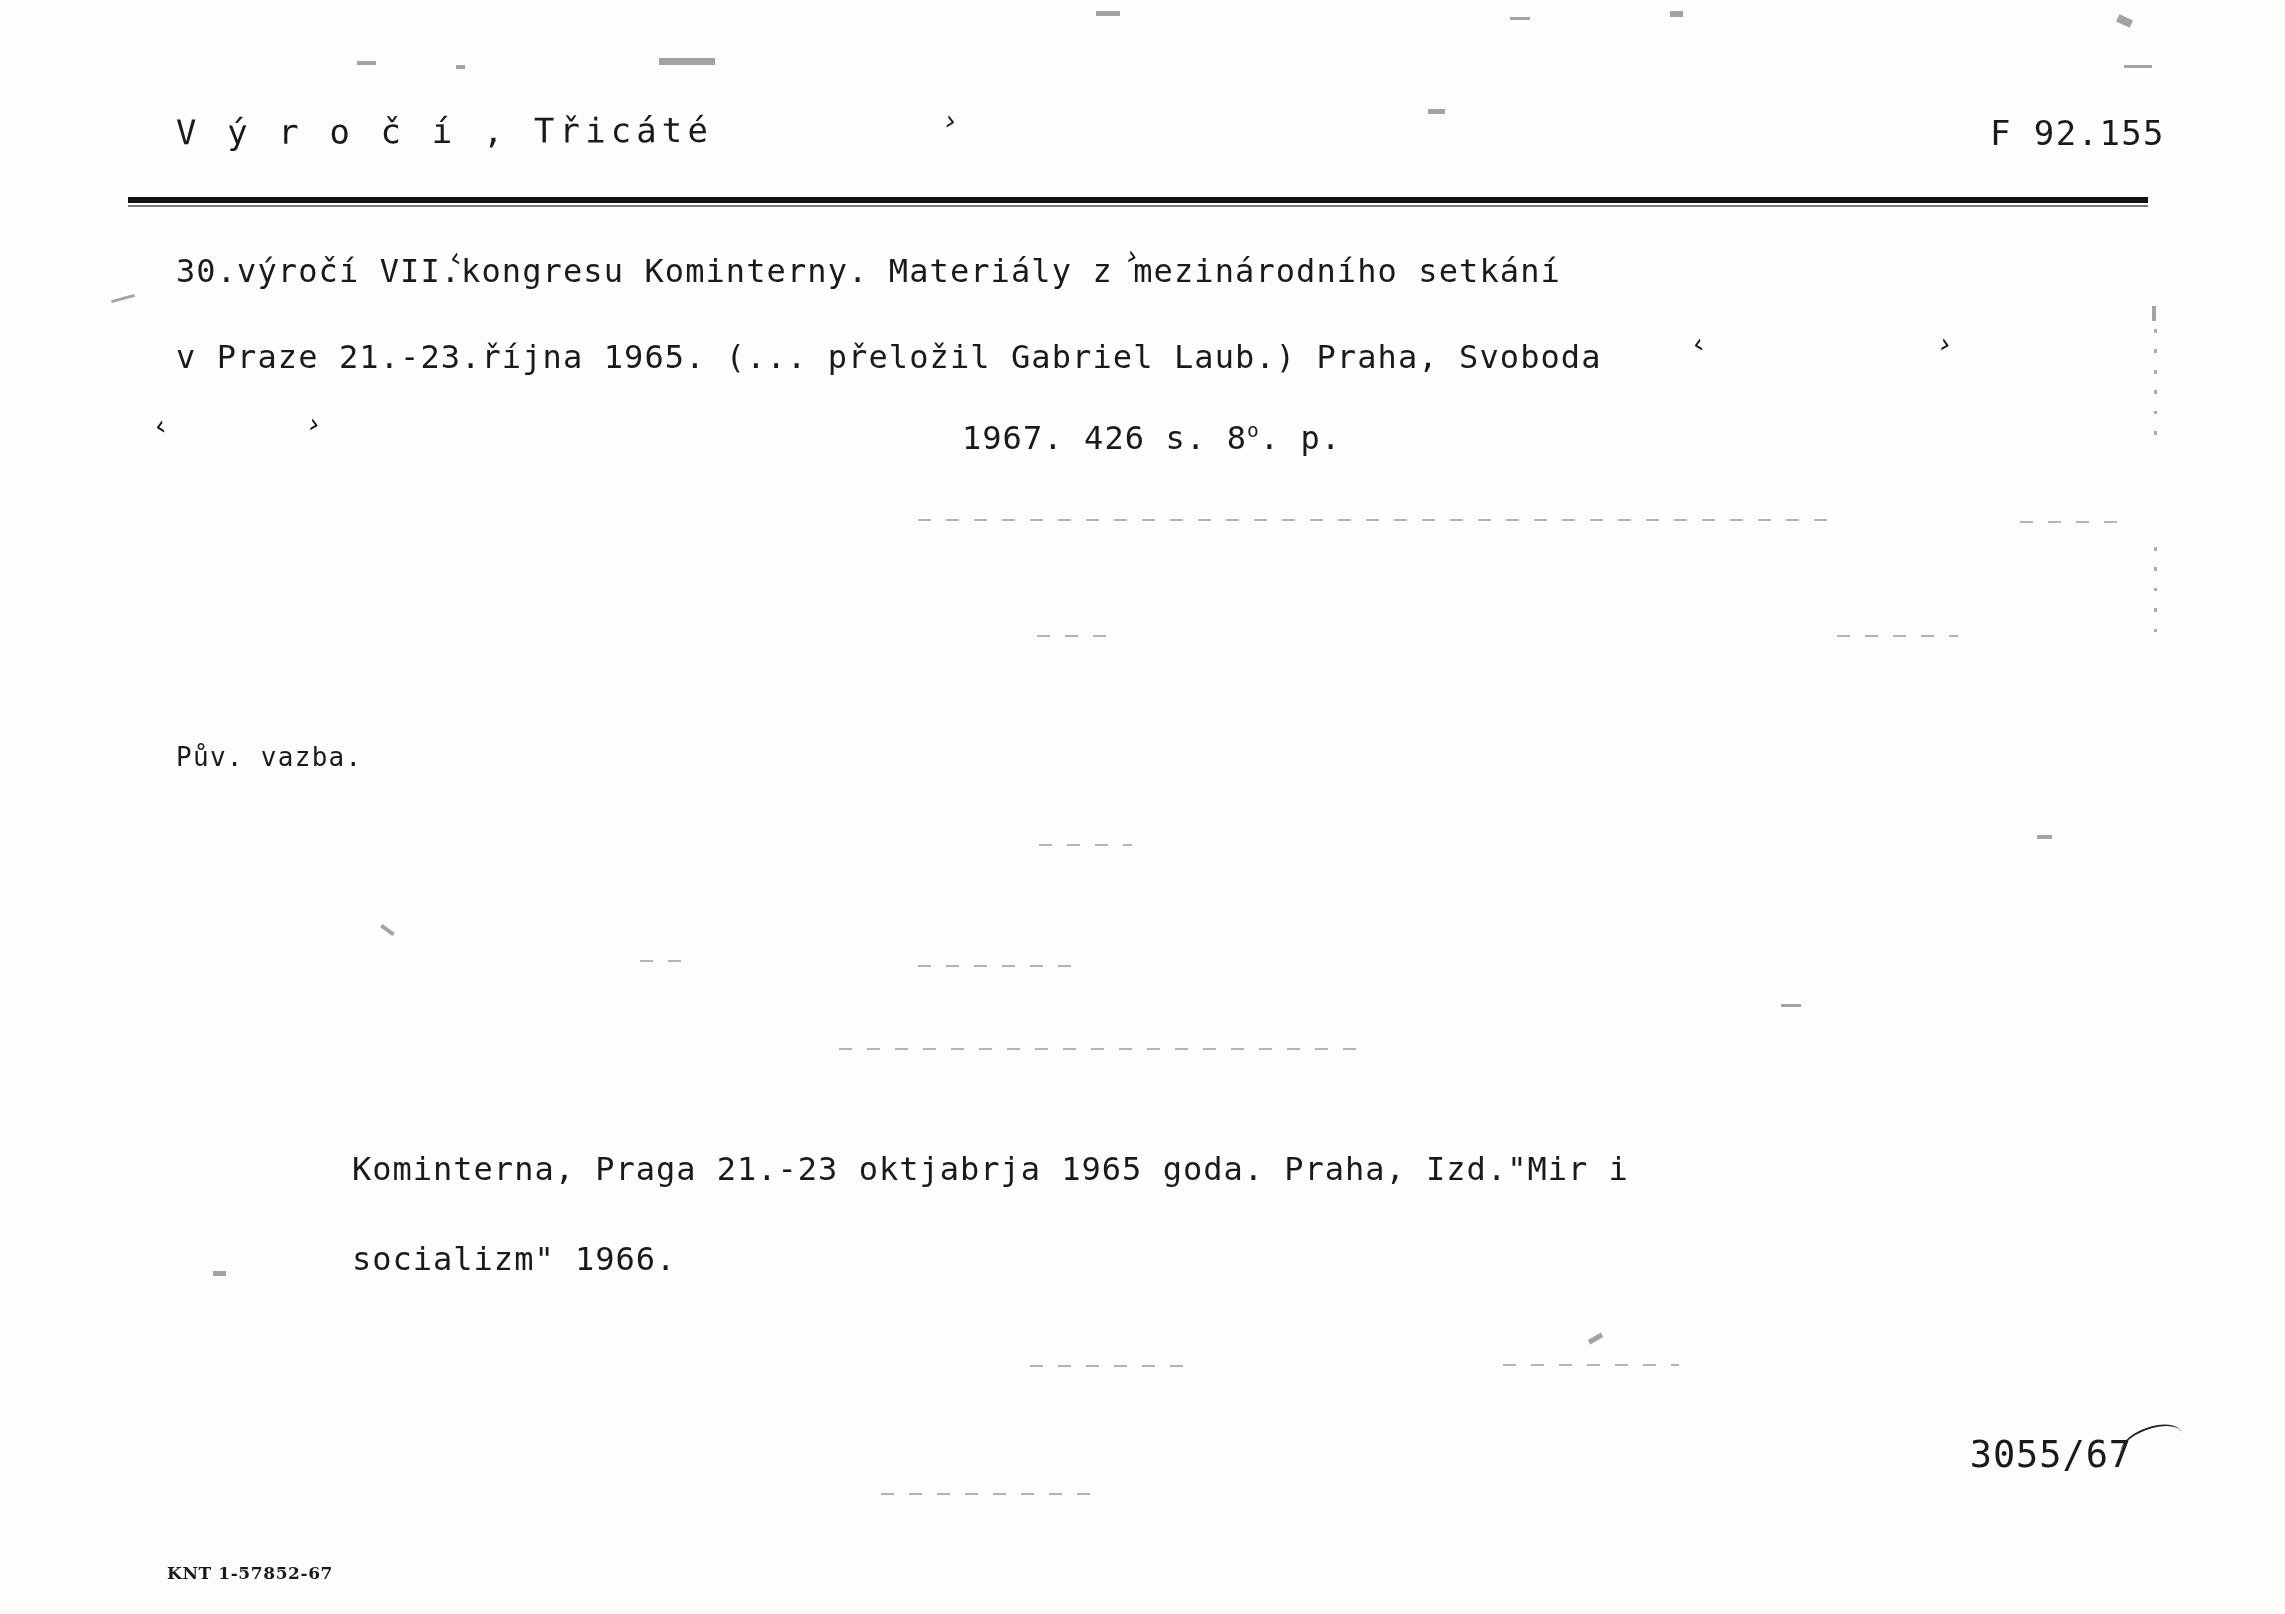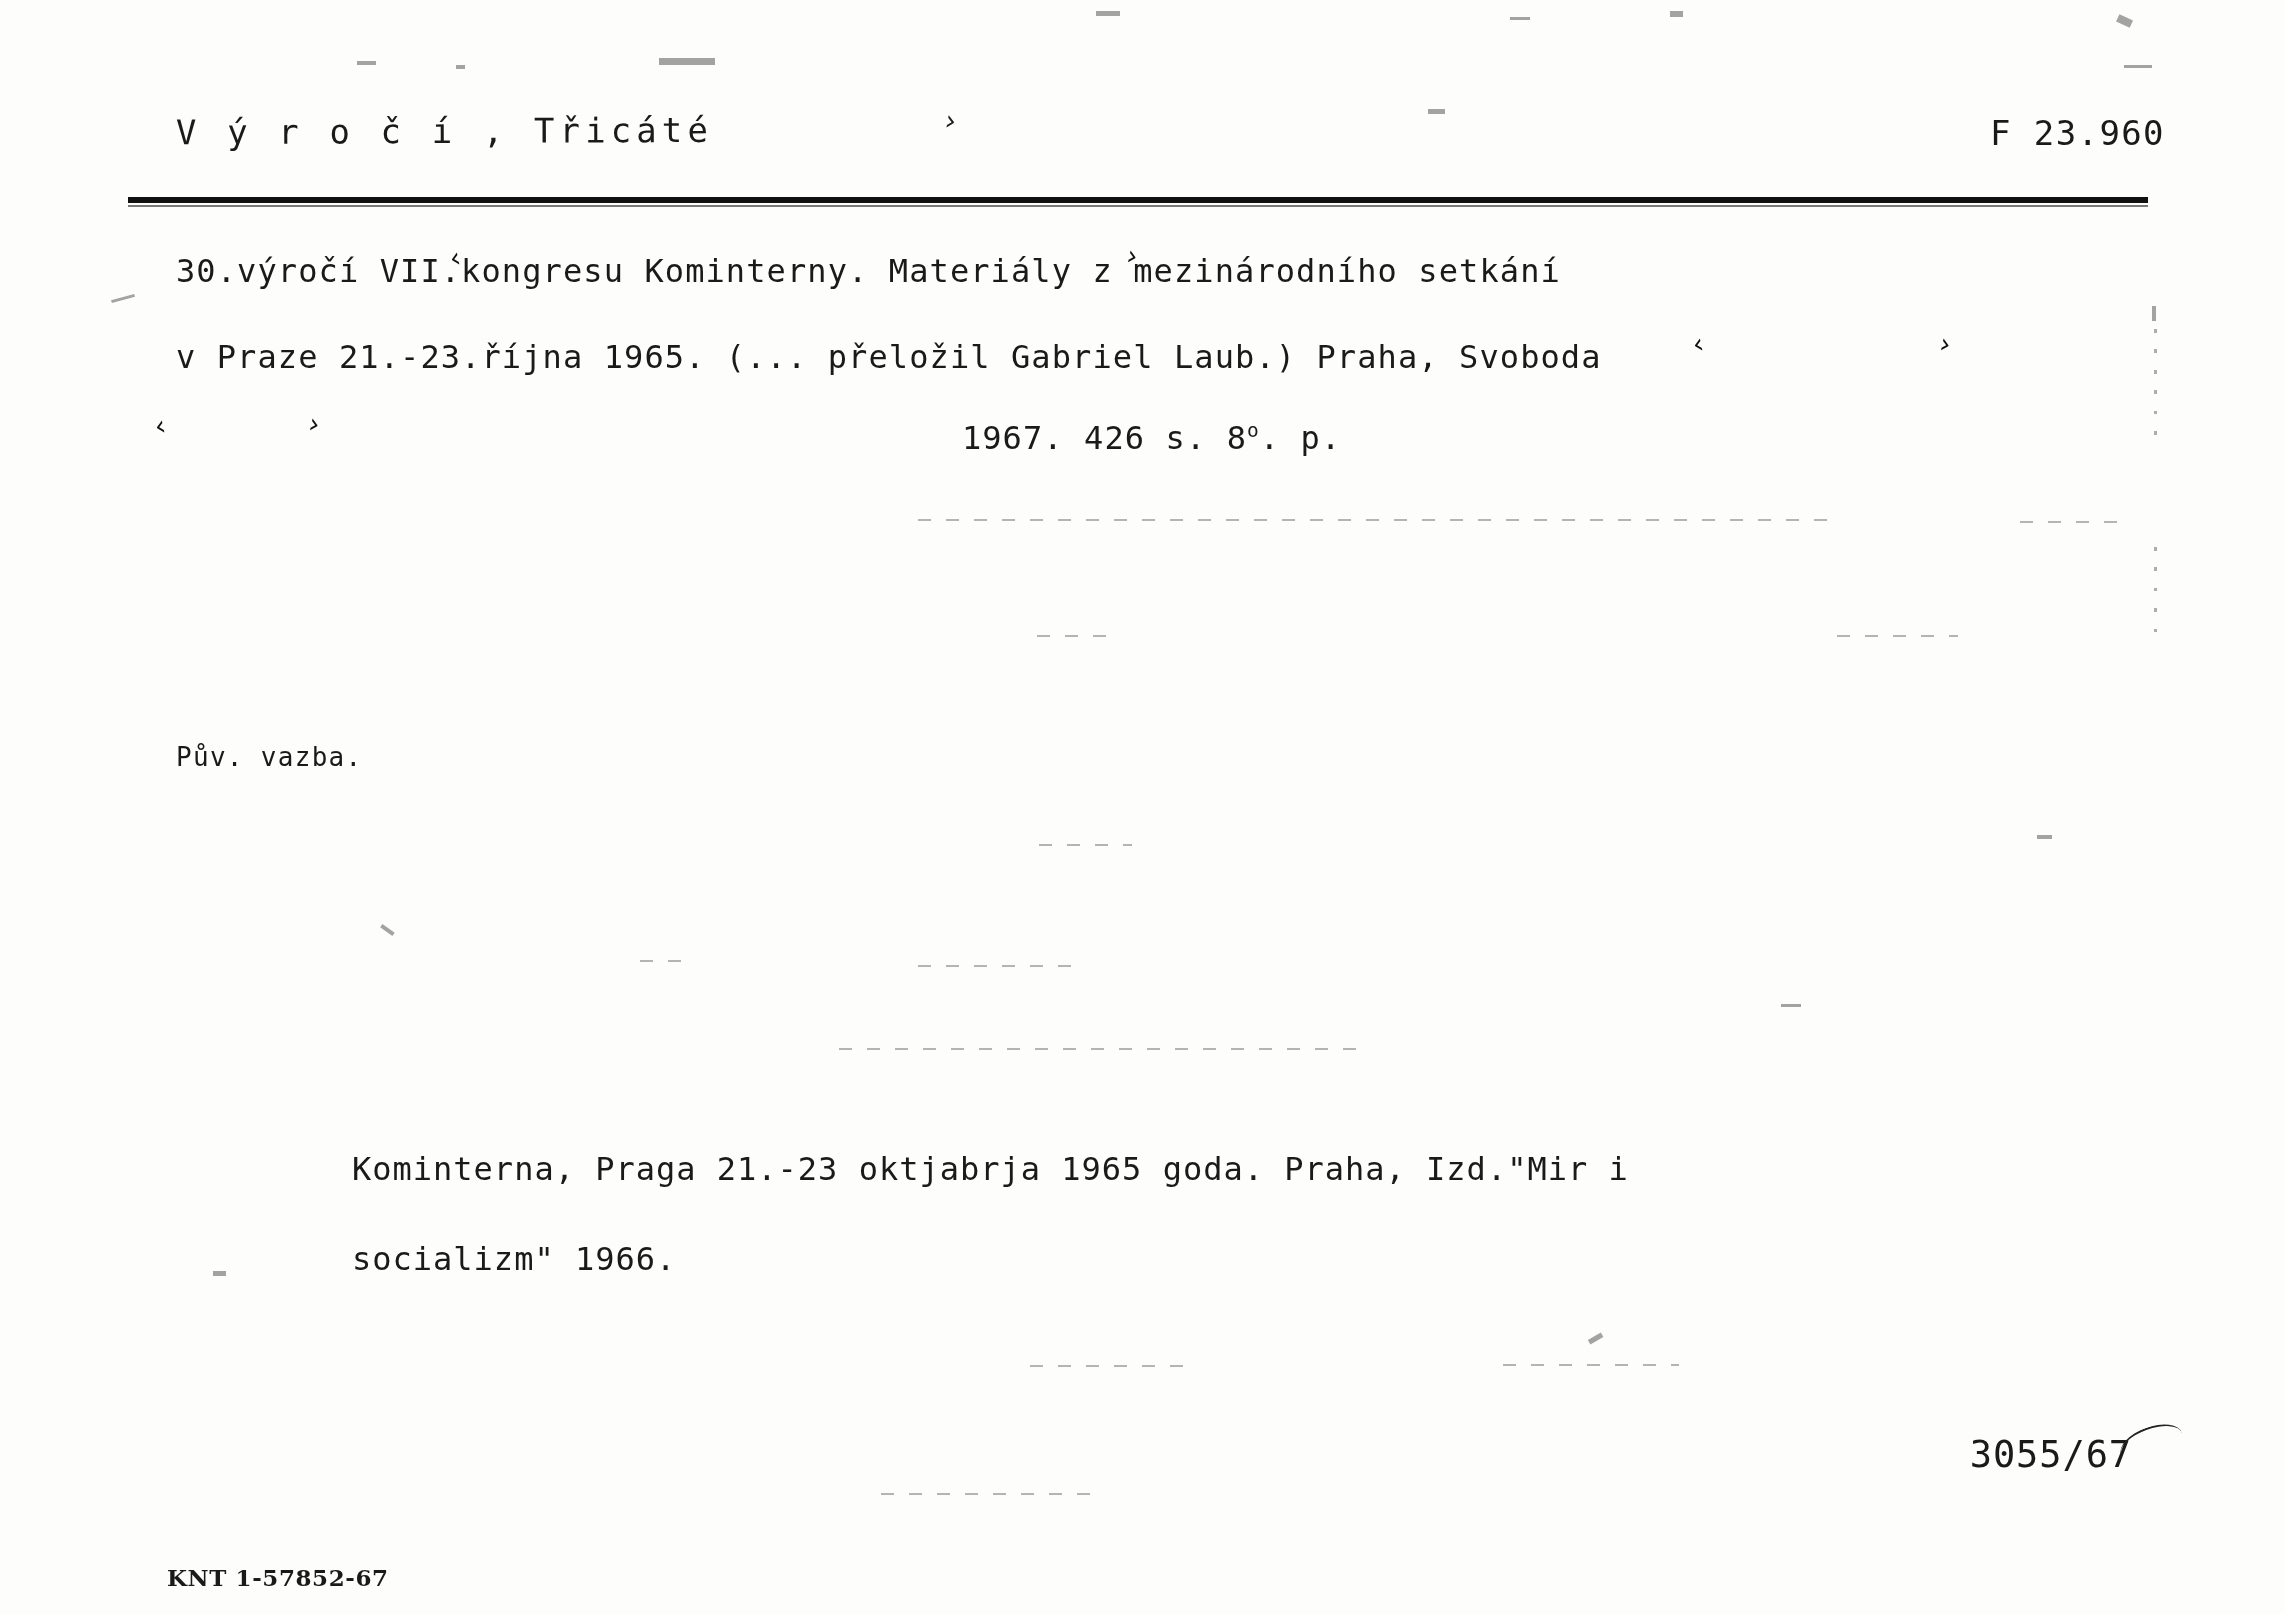--- a/index.html
+++ b/index.html
@@ -157,23 +157,23 @@
     width: 65px;
     height: 32px;
     border-top: 2.8px solid #222;
     transform: rotate(-20deg);
     border-radius: 60%;
   }
 
   .footer-code {
     position: absolute;
     left: 167px;
-    bottom: 24px;
+    bottom: 32px;
     font-family: "DejaVu Serif", serif;
-    font-size: 23px;
+    font-size: 17px;
     font-weight: bold;
     letter-spacing: 0.6px;
     white-space: nowrap;
   }
 
   
   .speck {
     position: absolute;
     background: #5a5a5a;
     opacity: .55;
@@ -227,21 +227,21 @@
 <div class="speck" style="left:213px;top:1271px;width:13px;height:4.6px;"></div>
 <div class="speck" style="left:1588px;top:1336px;width:15px;height:4.6px;transform:rotate(-30deg);"></div>
 <div class="speck" style="left:2037px;top:835px;width:15px;height:3.7px;"></div>
 <div class="speck" style="left:380px;top:928px;width:15px;height:3.7px;transform:rotate(35deg);"></div>
 
 <div class="card">
 
   <div class="header">
     <div class="heading-title">V ý r o č í ,  Třicáté</div>
     <div class="heading-caret">›</div>
-    <div class="shelfmark">F 23.960</div>
+    <div class="shelfmark">F 92.155</div>
   </div>
 
   <div class="rule"></div>
   <div class="rule-thin"></div>
 
   <div class="body-block">
     <div class="line l1">
       <span>30.výročí VII.kongresu Kominterny. Materiály z mezinárodního setkání</span>
       <span class="mark m-open-vii">‹</span>
       <span class="mark m-close-kom">›</span>

